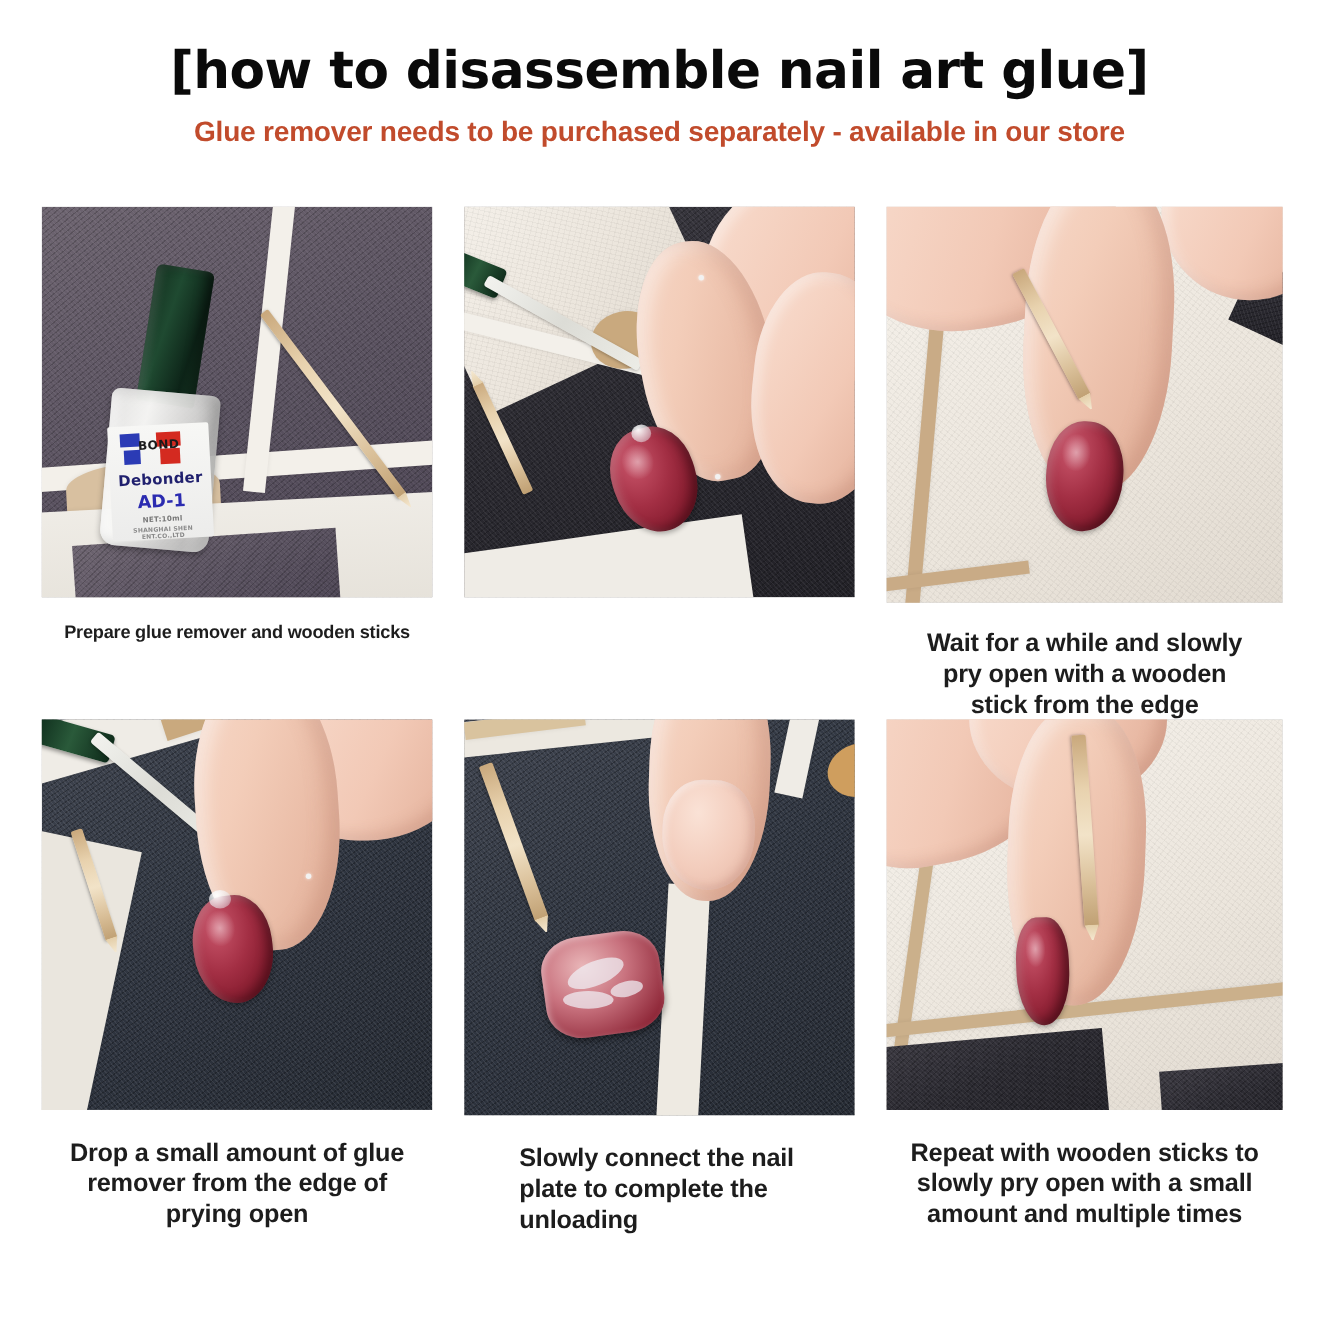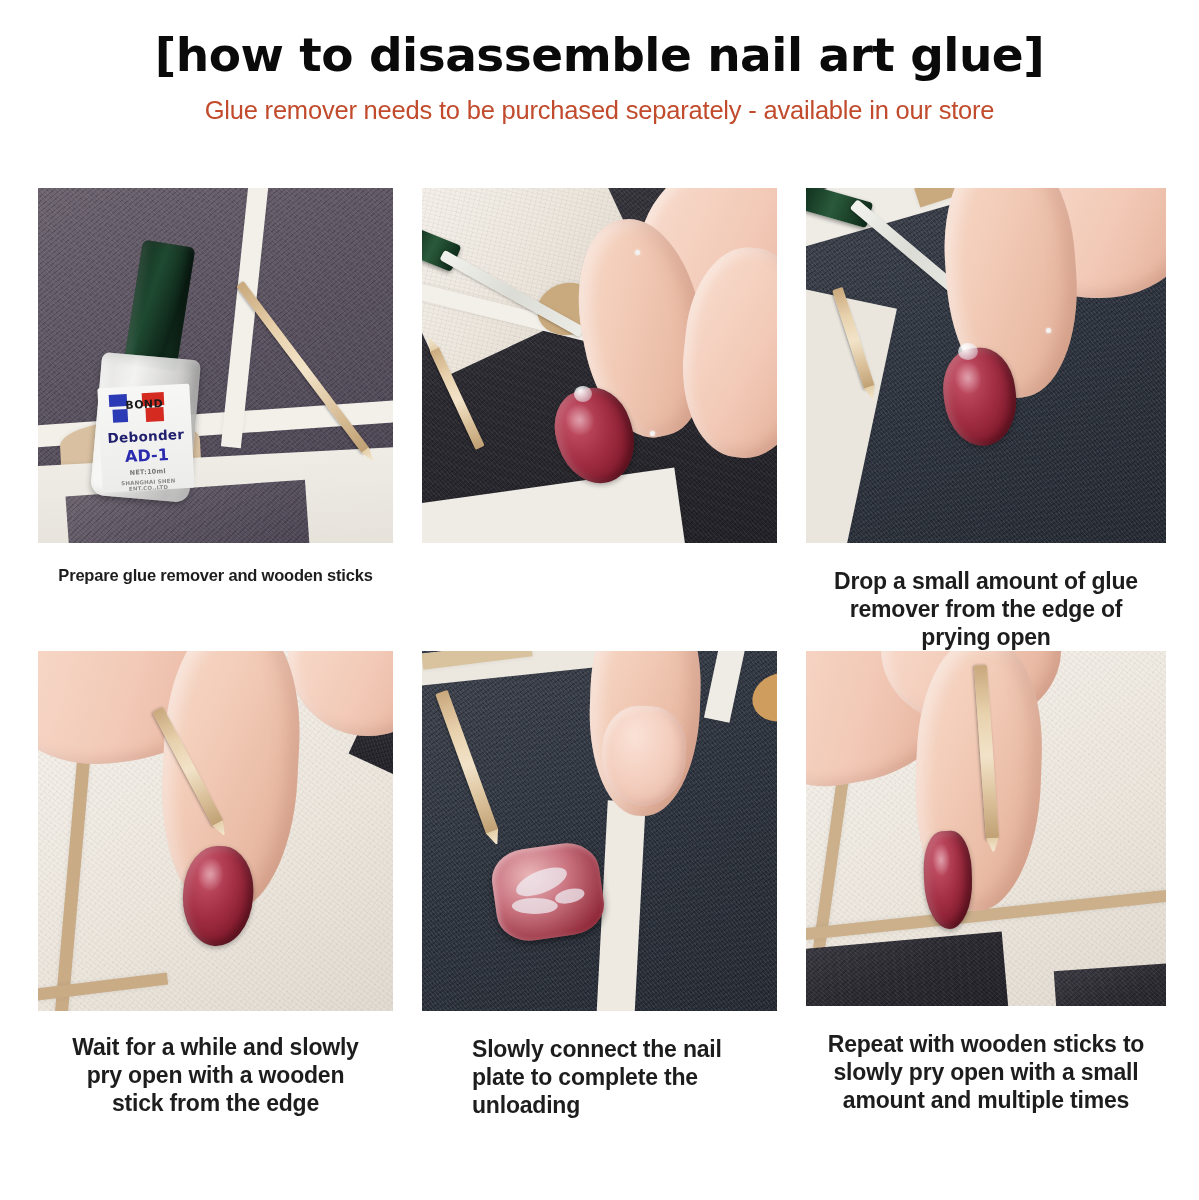--- a/index.html
+++ b/index.html
@@ -8,35 +8,35 @@
   body {
     width: 1199px;
     height: 1200px;
     background: #ffffff;
     font-family: "Liberation Sans", sans-serif;
     overflow: hidden;
     position: relative;
   }
 
   
-  .header { width: 100%; padding-top: 30px; text-align: center; }
+  .header { width: 100%; padding-top: 40px; text-align: center; }
 
   .page-title {
     font-size: 47px;
     font-weight: 700;
     color: #0a0a0a;
     letter-spacing: -0.5px;
     line-height: 1.05;
     font-family: "DejaVu Sans", sans-serif;
   }
 
   .page-subtitle {
     margin-top: 17px;
     font-size: 25.5px;
-    font-weight: 400;
+    font-weight: 700;
     color: #c14b2c;
     letter-spacing: -0.2px;
     line-height: 1.1;
   }
 
   
   .steps-grid {
     position: absolute;
     top: 188px;
     left: 38px;
@@ -285,60 +285,60 @@
         <div class="finger" style="left:160px;top:30px;width:120px;height:220px;border-radius:48% 48% 46% 46%;transform:rotate(-11deg);"></div>
         <div class="knuckle" style="left:262px;top:60px;width:130px;height:210px;border-radius:45% 55% 50% 50%;transform:rotate(6deg);"></div>
         <div class="nail-red glossy" style="left:135px;top:200px;width:76px;height:96px;border-radius:46% 46% 52% 52%;transform:rotate(-18deg);"></div>
         <div class="glue-drop" style="left:152px;top:198px;width:18px;height:16px;"></div>
         <div class="white-dot" style="left:228px;top:243px;"></div>
         <div class="white-dot" style="left:213px;top:62px;"></div>
       </div>
     </div>
   </div>
 
+  <div class="step-cell wide">
+    <div class="photo">
+      <div class="scene">
+        <div class="towel"></div>
+        <div class="stripe tan-l" style="left:28px;top:100px;width:13px;height:270px;transform:rotate(5deg);background:#c9ab86;"></div>
+        <div class="stripe tan-l" style="left:-10px;top:330px;width:140px;height:12px;transform:rotate(-7deg);background:#c9ab86;"></div>
+        <div class="stripe tan-l" style="left:225px;top:50px;width:11px;height:140px;transform:rotate(14deg);background:#b9a184;"></div>
+        <div class="mat-dark" style="left:320px;top:60px;width:70px;height:60px;transform:rotate(25deg);"></div>
+        <div class="knuckle" style="left:-40px;top:-70px;width:250px;height:180px;border-radius:50% 50% 55% 45%;transform:rotate(-8deg);"></div>
+        <div class="knuckle" style="left:250px;top:-75px;width:160px;height:160px;border-radius:50% 50% 50% 50%;"></div>
+        <div class="finger" style="left:125px;top:-30px;width:135px;height:290px;border-radius:42% 42% 46% 46%;transform:rotate(3deg);"></div>
+        <div class="stick point-r" style="left:85px;top:110px;width:130px;height:12px;transform:rotate(62deg);"></div>
+        <div class="nail-red glossy" style="left:145px;top:195px;width:70px;height:100px;border-radius:48% 48% 52% 52%;transform:rotate(4deg);"></div>
+      </div>
+    </div>
+    <div class="caption c-center">Wait for a while and slowly
+pry open with a wooden
+stick from the edge</div>
+  </div>
+
   <div class="step-cell row2">
     <div class="photo">
       <div class="scene">
         <div class="mat-navy"></div>
         <div class="stripe" style="left:-30px;top:-10px;width:180px;height:50px;transform:rotate(-16deg);background:#efece6;"></div>
         <div class="stripe" style="left:-60px;top:105px;width:120px;height:310px;transform:rotate(12deg);background:#eae6de;"></div>
         <div class="stripe tan" style="left:110px;top:-8px;width:52px;height:20px;transform:rotate(-18deg);"></div>
         <div class="brush-handle" style="left:-5px;top:5px;width:70px;height:26px;transform:rotate(16deg);"></div>
         <div class="brush-bristle" style="left:30px;top:58px;width:150px;height:12px;transform:rotate(40deg);"></div>
         <div class="stick point-r" style="left:-5px;top:145px;width:105px;height:11px;transform:rotate(72deg);"></div>
         <div class="knuckle" style="left:205px;top:-60px;width:190px;height:170px;border-radius:50% 50% 55% 45%;"></div>
         <div class="finger" style="left:140px;top:-40px;width:130px;height:250px;border-radius:44% 44% 48% 48%;transform:rotate(-4deg);"></div>
         <div class="nail-red glossy" style="left:138px;top:160px;width:72px;height:98px;border-radius:46% 46% 52% 52%;transform:rotate(-7deg);"></div>
         <div class="glue-drop" style="left:152px;top:155px;width:20px;height:17px;"></div>
         <div class="white-dot" style="left:240px;top:140px;"></div>
       </div>
     </div>
     <div class="caption c-center">Drop a small amount of glue
 remover from the edge of
 prying open</div>
-  </div>
-
-  <div class="step-cell wide">
-    <div class="photo">
-      <div class="scene">
-        <div class="towel"></div>
-        <div class="stripe tan-l" style="left:28px;top:100px;width:13px;height:270px;transform:rotate(5deg);background:#c9ab86;"></div>
-        <div class="stripe tan-l" style="left:-10px;top:330px;width:140px;height:12px;transform:rotate(-7deg);background:#c9ab86;"></div>
-        <div class="stripe tan-l" style="left:225px;top:50px;width:11px;height:140px;transform:rotate(14deg);background:#b9a184;"></div>
-        <div class="mat-dark" style="left:320px;top:60px;width:70px;height:60px;transform:rotate(25deg);"></div>
-        <div class="knuckle" style="left:-40px;top:-70px;width:250px;height:180px;border-radius:50% 50% 55% 45%;transform:rotate(-8deg);"></div>
-        <div class="knuckle" style="left:250px;top:-75px;width:160px;height:160px;border-radius:50% 50% 50% 50%;"></div>
-        <div class="finger" style="left:125px;top:-30px;width:135px;height:290px;border-radius:42% 42% 46% 46%;transform:rotate(3deg);"></div>
-        <div class="stick point-r" style="left:85px;top:110px;width:130px;height:12px;transform:rotate(62deg);"></div>
-        <div class="nail-red glossy" style="left:145px;top:195px;width:70px;height:100px;border-radius:48% 48% 52% 52%;transform:rotate(4deg);"></div>
-      </div>
-    </div>
-    <div class="caption c-center">Wait for a while and slowly
-pry open with a wooden
-stick from the edge</div>
   </div>
 
   <div class="step-cell wide row2">
     <div class="photo">
       <div class="scene">
         <div class="mat-navy"></div>
         <div class="stripe" style="left:-30px;top:-8px;width:260px;height:32px;transform:rotate(-6deg);background:#ece8e0;"></div>
         <div class="stripe tan" style="left:0px;top:-4px;width:110px;height:16px;transform:rotate(-7deg);background:#d9c39e;"></div>
         <div class="stripe tan" style="left:330px;top:22px;width:60px;height:48px;border-radius:50% 0 0 50%;transform:rotate(-16deg);background:#cf9e5e;"></div>
         <div class="stripe" style="left:180px;top:150px;width:38px;height:220px;transform:rotate(3deg);background:#eeeae2;"></div>

